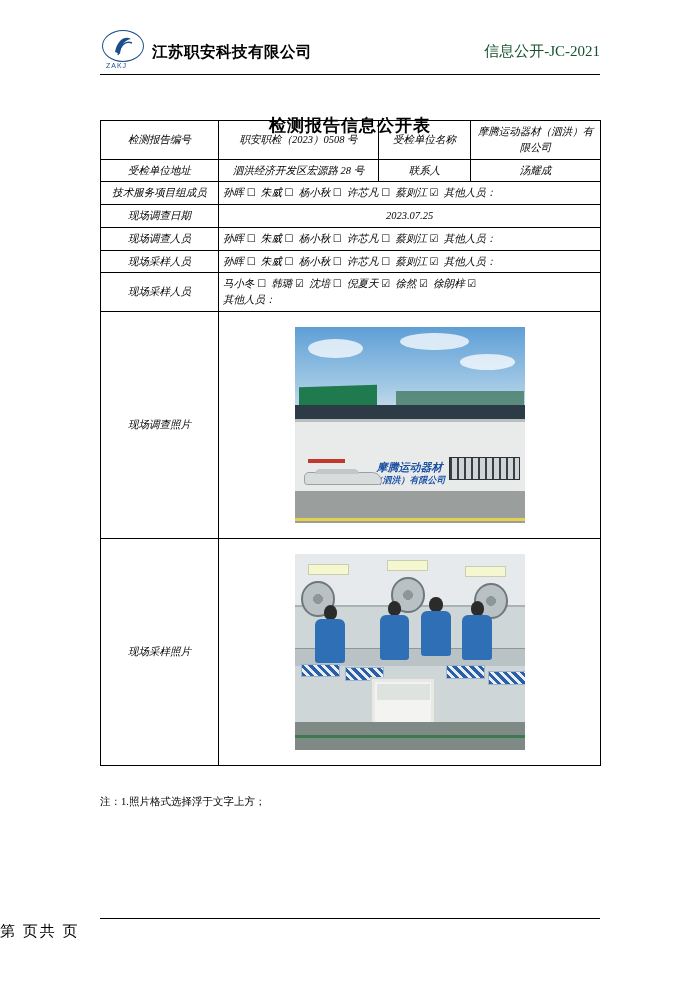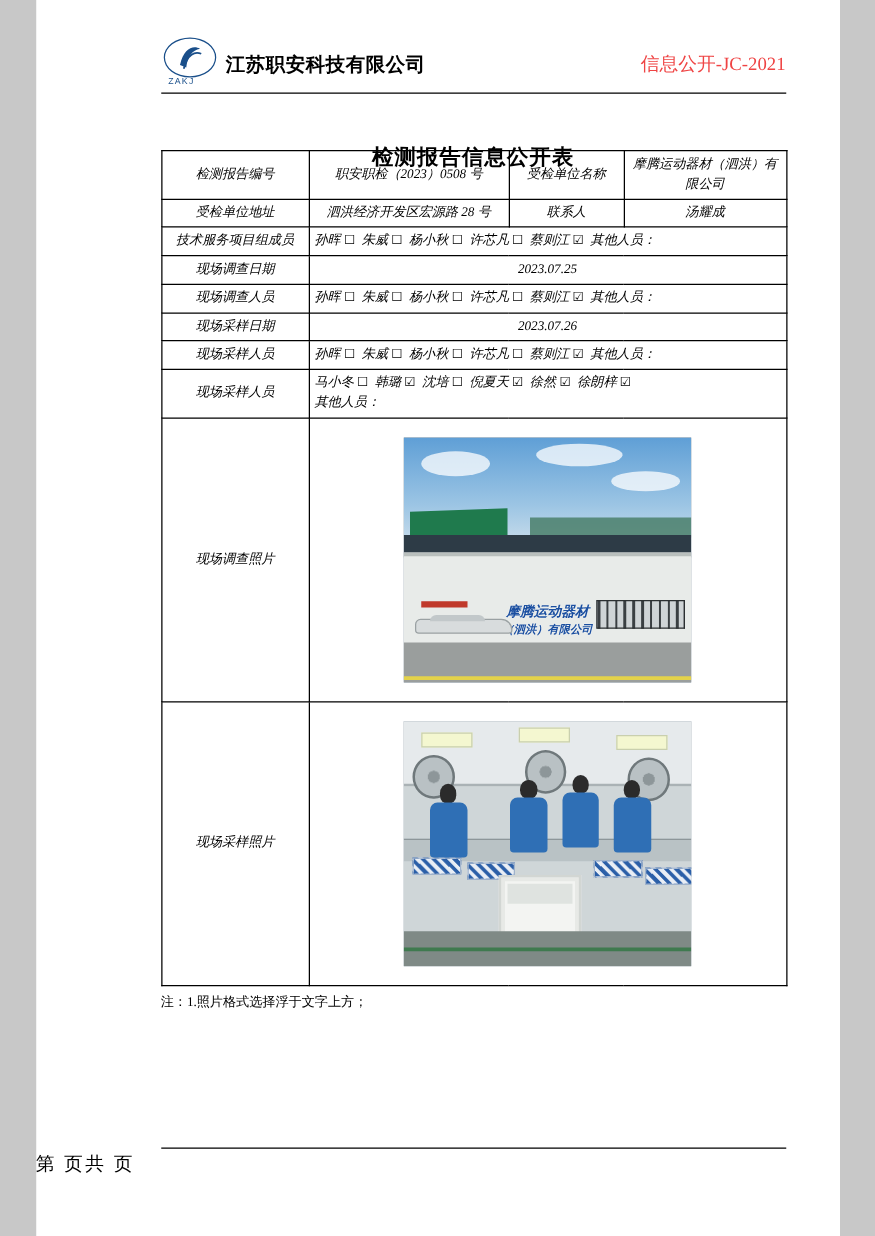--- a/index.html
+++ b/index.html
@@ -5,21 +5,21 @@
   html, body {
     margin: 0;
     padding: 0;
     background: #c8c8c8;
   }
   body {
     font-family: "Liberation Serif", serif;
   }
   .page {
     position: relative;
-    width: 643px;
+    width: 700px;
     height: 989px;
     background: #ffffff;
     margin: 0 auto;
     box-sizing: border-box;
     overflow: hidden;
   }
   
   .header {
     position: absolute;
     left: 100px;
@@ -74,21 +74,21 @@
     font-size: 15.5px;
     font-weight: bold;
     color: #000;
     letter-spacing: 0.5px;
   }
   .doc-code {
     position: absolute;
     right: 0px;
     top: 14px;
     font-size: 15px;
-    color: #ef4444;
+    color: #14532d;
     font-weight: normal;
   }
   
   .doc-title {
     position: absolute;
     left: 0;
     top: 88px;
     width: 700px;
     text-align: center;
     font-size: 17px;
@@ -333,24 +333,20 @@
       </tr>
       <tr>
         <td class="lbl">现场调查日期</td>
         <td class="ctr" colspan="3">2023.07.25</td>
       </tr>
       <tr>
         <td class="lbl">现场调查人员</td>
         <td class="lft namecell" colspan="3">
           <span><span>孙晖 <span class="cb">☐</span>&nbsp;&nbsp;</span><span>朱威 <span class="cb">☐</span>&nbsp;&nbsp;</span><span>杨小秋 <span class="cb">☐</span>&nbsp;&nbsp;</span><span>许芯凡 <span class="cb">☐</span>&nbsp;&nbsp;</span><span>蔡则江 <span class="cb">☑</span>&nbsp;&nbsp;</span></span><span>其他人员：</span>
         </td>
-      </tr>
-      <tr>
-        <td class="lbl">现场采样日期</td>
-        <td class="ctr" colspan="3">2023.07.26</td>
       </tr>
       <tr>
         <td class="lbl">现场采样人员</td>
         <td class="lft namecell" colspan="3">
           <span><span>孙晖 <span class="cb">☐</span>&nbsp;&nbsp;</span><span>朱威 <span class="cb">☐</span>&nbsp;&nbsp;</span><span>杨小秋 <span class="cb">☐</span>&nbsp;&nbsp;</span><span>许芯凡 <span class="cb">☐</span>&nbsp;&nbsp;</span><span>蔡则江 <span class="cb">☑</span>&nbsp;&nbsp;</span></span><span>其他人员：</span>
         </td>
       </tr>
       <tr>
         <td class="lbl">现场采样人员</td>
         <td class="lft namecell" colspan="3">

